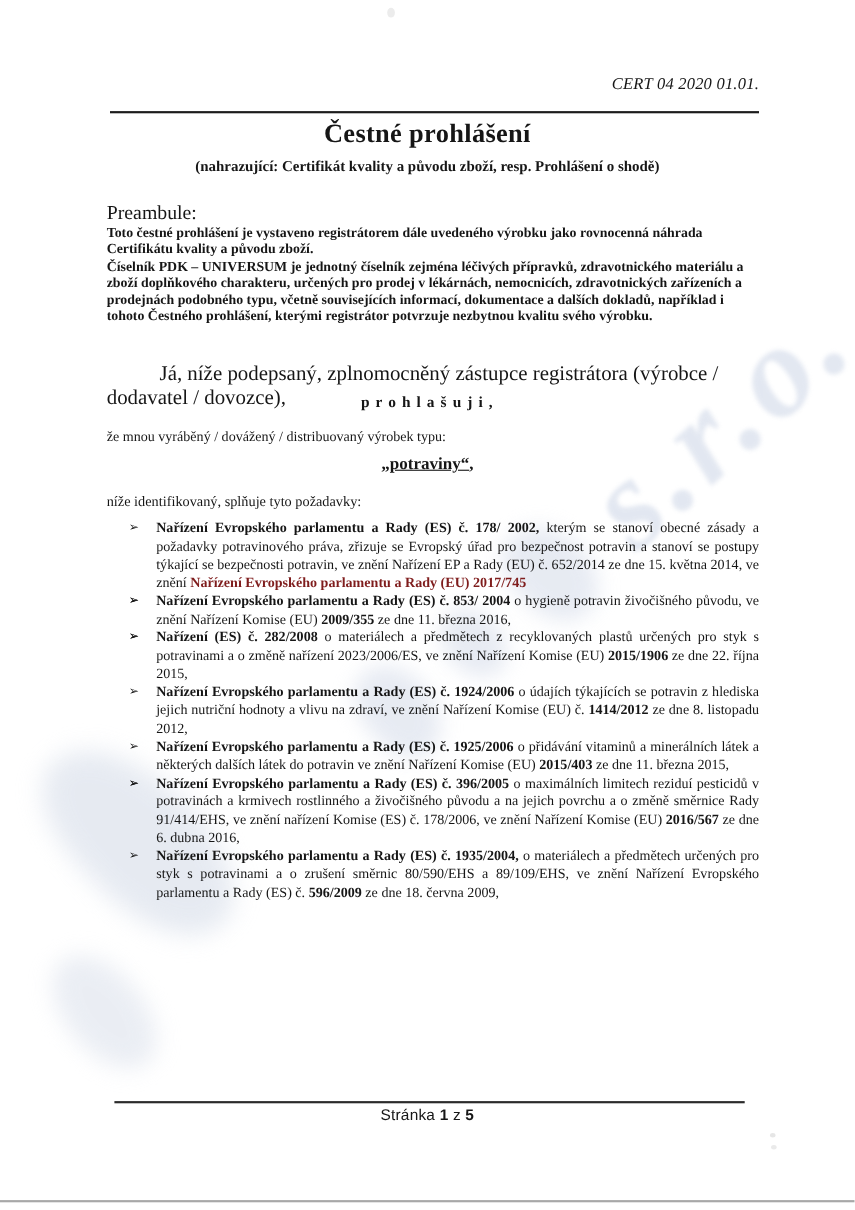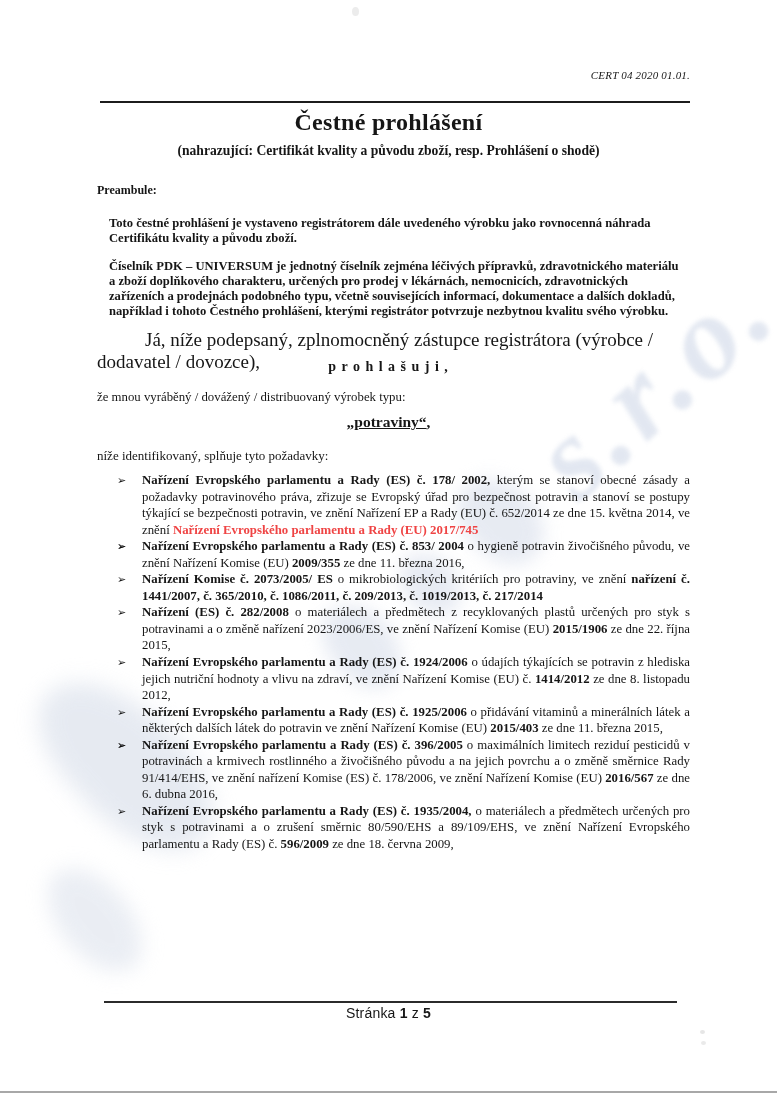--- a/index.html
+++ b/index.html
@@ -4,44 +4,44 @@
 <style>
   html,body{margin:0;padding:0;}
   body{
     width:777px;height:1100px;position:relative;overflow:hidden;
     background:#ffffff;
     font-family:"Liberation Serif", serif;
     color:#161616;
   }
   .abs{position:absolute;}
   
-  .header-code{top:69px;right:87px;font-style:italic;font-size:11px;letter-spacing:.2px;}
+  .header-code{top:69px;right:87px;font-style:italic;font-size:15px;letter-spacing:.2px;}
   .top-rule{left:100px;right:87px;top:101px;height:2px;background:#1c1c1c;}
   .doc-title{top:109px;left:0;right:0;text-align:center;font-size:24px;font-weight:bold;letter-spacing:.3px;}
   .doc-subtitle{top:143px;left:0;right:0;text-align:center;font-size:13.6px;font-weight:bold;}
   
-  .preamble-heading{top:183px;left:97px;font-size:12px;font-weight:bold;}
+  .preamble-heading{top:183px;left:97px;font-size:18px;font-weight:normal;}
   .preamble-body{top:204px;left:97px;width:596px;font-size:12.6px;font-weight:bold;line-height:15.3px;}
-  .preamble-body p{margin:12px;}
+  .preamble-body p{margin:0;}
   
   .declarant-line{top:329px;left:97px;width:596px;font-size:19px;text-indent:48px;}
   .declare-word{top:359px;left:0;right:0;text-align:center;font-size:14px;font-weight:bold;letter-spacing:1px;}
   .product-type-line{top:390px;left:97px;width:596px;font-size:12.8px;}
   .product-name{top:413px;left:0;right:0;text-align:center;font-size:15.5px;}
   .requirements-intro{top:448px;left:97px;width:596px;font-size:13px;}
   
   .requirements-list{top:472px;left:97px;width:593px;list-style:none;margin:0;padding:0;}
   .requirements-list li{
     position:relative;padding-left:45px;font-size:12.8px;line-height:16.55px;
     text-align:justify;
   }
   .req-marker{position:absolute;left:20px;top:0;font-size:11px;line-height:16.55px;color:#111;}
   
   .seg-b{font-weight:bold;}
-  .seg-g{color:#ef4444;}
+  .seg-g{color:#7f1d1d;}
   .seg-u{text-decoration:underline;}
   
   .footer-rule{left:104px;right:100px;top:1001px;height:2px;background:#2b2b2b;}
   .page-number{top:1005px;left:0;right:0;text-align:center;font-family:"Liberation Sans",sans-serif;font-size:14px;letter-spacing:.2px;}
   
   .watermark{
     left:-90px;top:490px;width:1040px;height:190px;
     transform:rotate(-42deg);
     display:flex;align-items:center;justify-content:flex-end;
     gap:34px;padding-right:80px;box-sizing:border-box;
@@ -101,21 +101,21 @@
   <div class="abs declarant-line">Já, níže podepsaný, zplnomocněný zástupce registrátora (výrobce / dodavatel / dovozce),</div>
   <div class="abs declare-word">p r o h l a š u j i ,</div>
   <div class="abs product-type-line">že mnou vyráběný / dovážený  / distribuovaný výrobek typu:</div>
   <div class="abs product-name"><span class="seg-b seg-u">„potraviny“</span><span class="seg-b">,</span></div>
   <div class="abs requirements-intro">níže identifikovaný, splňuje tyto požadavky:</div>
 
   <ul class="abs requirements-list">
     <li><span class="req-marker">➢</span><span><span class="seg-b">Nařízení Evropského parlamentu a Rady (ES) č. 178/ 2002,</span><span> kterým se stanoví obecné zásady a požadavky potravinového práva, zřizuje se Evropský úřad pro bezpečnost potravin a stanoví se postupy týkající se bezpečnosti potravin, ve znění Nařízení EP a Rady (EU) č. 652/2014 ze dne 15. května 2014, ve znění </span><span class="seg-b seg-g">Nařízení Evropského parlamentu a Rady (EU) 2017/745</span></span></li>
     <li><span class="req-marker">➢</span></li>
     <li><span class="req-marker">➢</span><span><span class="seg-b">Nařízení Evropského parlamentu a Rady (ES) č. 853/ 2004</span><span> o hygieně potravin živočišného původu, ve znění Nařízení Komise (EU) </span><span class="seg-b">2009/355</span><span> ze dne 11. března 2016,</span></span></li>
-    <li><span class="req-marker">➢</span><span><span class="seg-b">Nařízení Komise č. 2073/2005/ ES</span><span> o mikrobiologických kritériích pro potraviny, ve znění </span><span class="seg-b">nařízení č. 1441/2007, č. 365/2010, č. 1086/2011, č. 209/2013, č. 1019/2013, č. 217/2014</span></span></li>
+    <li><span class="req-marker">➢</span></li>
     <li><span class="req-marker">➢</span><span><span class="seg-b">Nařízení (ES) č. 282/2008</span><span> o materiálech a předmětech z recyklovaných plastů určených pro styk s potravinami a o změně nařízení 2023/2006/ES, ve znění Nařízení Komise (EU) </span><span class="seg-b">2015/1906</span><span> ze dne 22. října 2015,</span></span></li>
     <li><span class="req-marker">➢</span><span><span class="seg-b">Nařízení Evropského parlamentu a Rady (ES) č. 1924/2006</span><span>  o údajích týkajících se potravin z hlediska jejich nutriční hodnoty a vlivu na zdraví, ve znění Nařízení Komise (EU) č. </span><span class="seg-b">1414/2012</span><span> ze dne 8. listopadu 2012,</span></span></li>
     <li><span class="req-marker">➢</span><span><span class="seg-b">Nařízení Evropského parlamentu a Rady (ES) č. 1925/2006</span><span>  o přidávání vitaminů a minerálních látek a některých dalších látek do potravin ve znění Nařízení Komise (EU) </span><span class="seg-b">2015/403</span><span> ze dne 11. března 2015,</span></span></li>
     <li><span class="req-marker">➢</span></li>
     <li><span class="req-marker">➢</span><span><span class="seg-b">Nařízení Evropského parlamentu a Rady (ES) č. 396/2005</span><span> o maximálních limitech reziduí pesticidů v potravinách a krmivech rostlinného a živočišného původu a na jejich povrchu a o změně směrnice Rady 91/414/EHS, ve znění nařízení Komise (ES) č. 178/2006, ve znění Nařízení Komise (EU) </span><span class="seg-b">2016/567</span><span> ze dne 6. dubna 2016,</span></span></li>
     <li><span class="req-marker">➢</span><span><span class="seg-b">Nařízení Evropského parlamentu a Rady (ES) č. 1935/2004,</span><span> o materiálech a předmětech určených pro styk s potravinami a o zrušení směrnic 80/590/EHS a 89/109/EHS, ve znění Nařízení Evropského parlamentu a Rady (ES) č. </span><span class="seg-b">596/2009</span><span> ze dne 18. června 2009,</span></span></li>
   </ul>
 
   <div class="abs footer-rule"></div>
   <div class="abs page-number"><span>Stránka </span><span class="seg-b">1</span><span> z </span><span class="seg-b">5</span></div>

